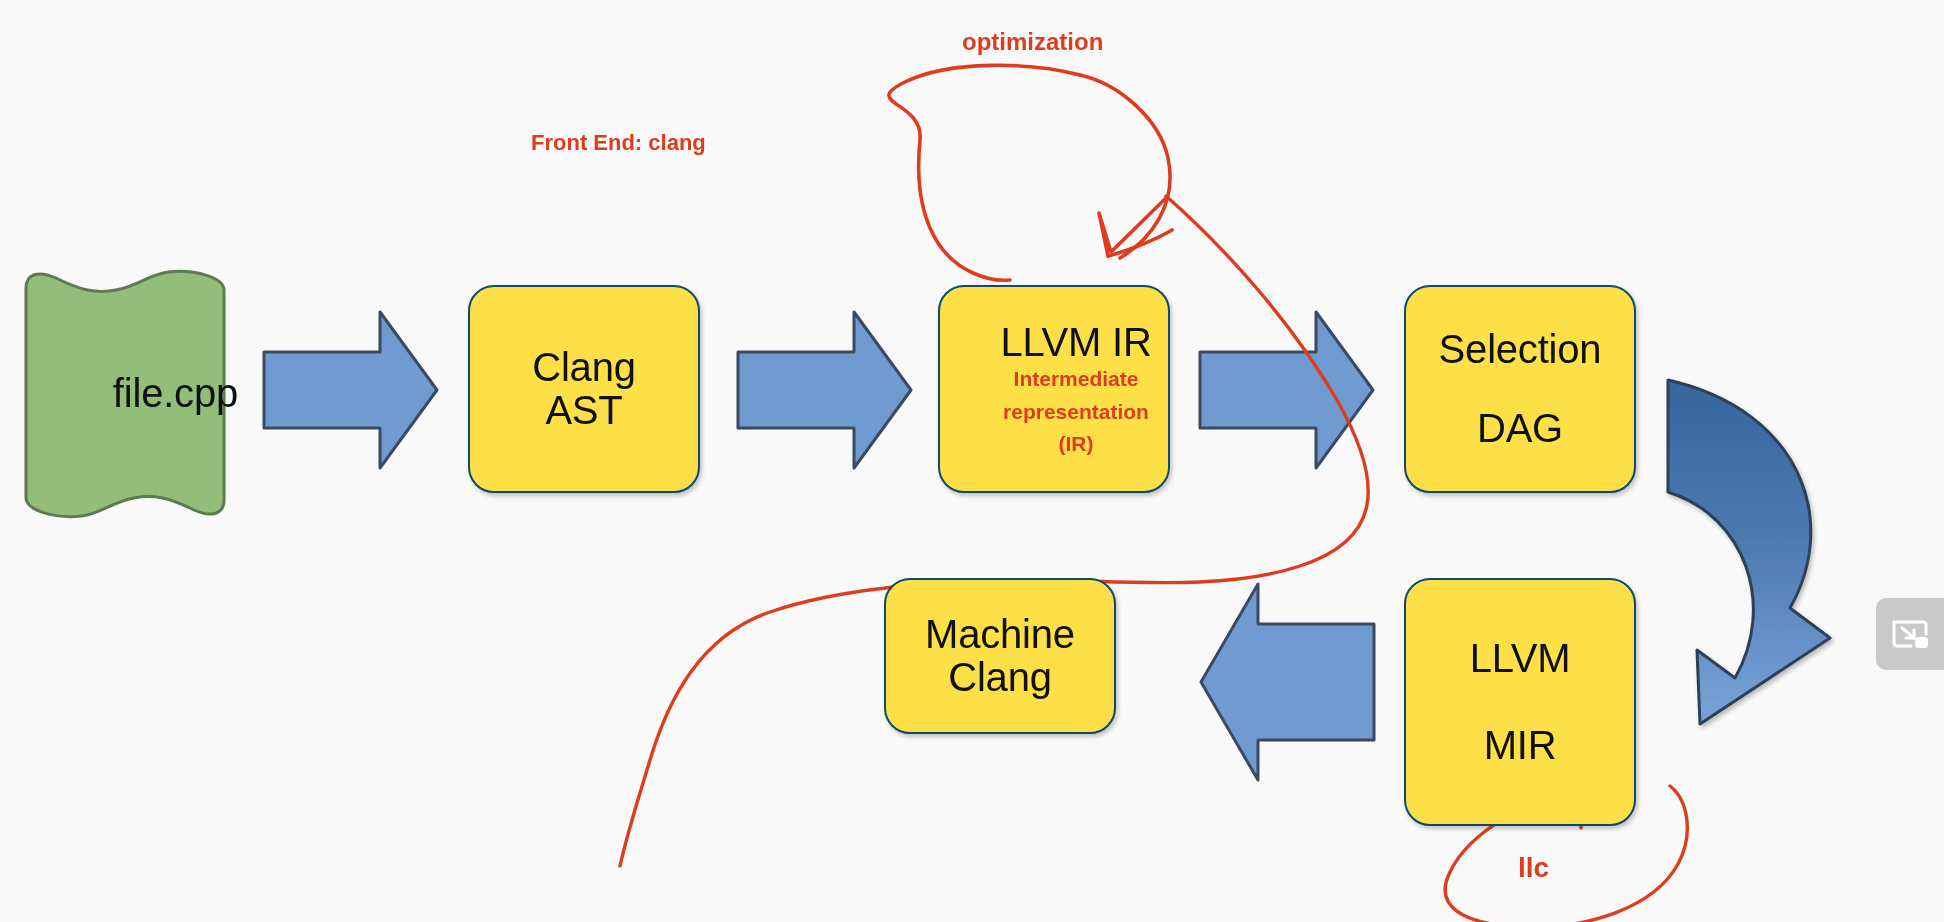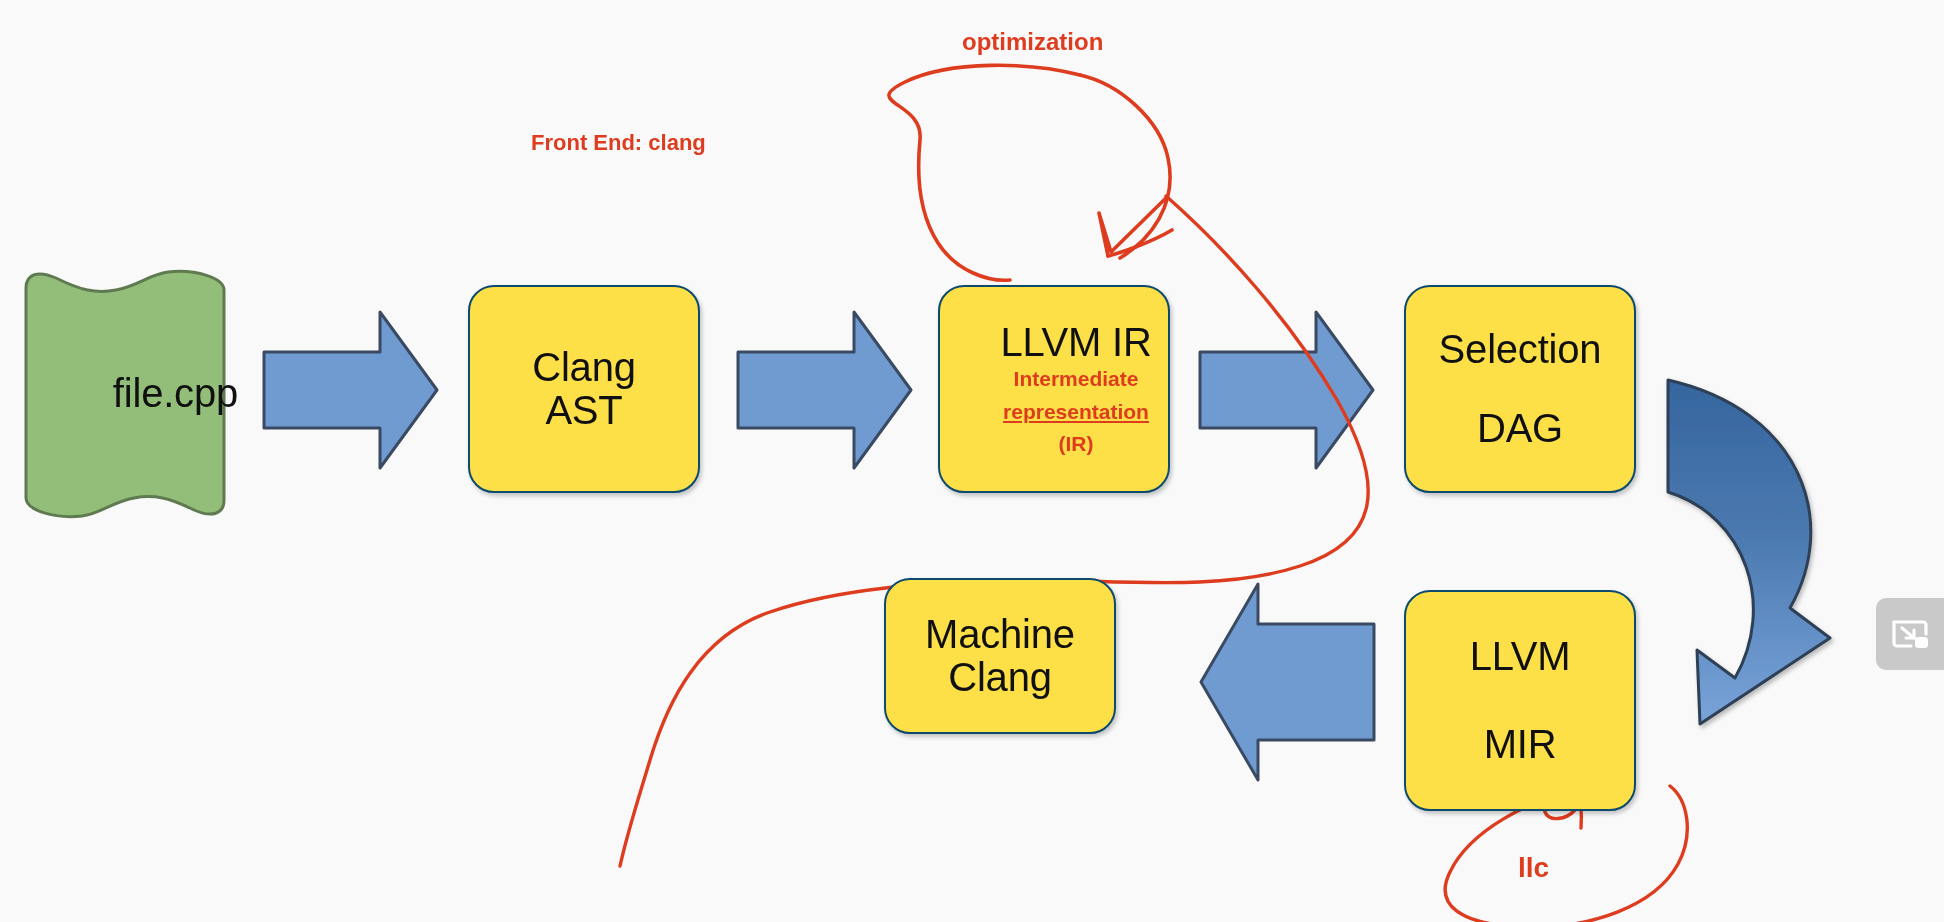--- a/index.html
+++ b/index.html
@@ -167,30 +167,30 @@
   </div>
 
   <div class="node-box" style="left:468px; top:285px; width:232px; height:208px;">
     <div class="node-label">Clang</div>
     <div class="node-label">AST</div>
   </div>
 
   <div class="node-box" style="left:938px; top:285px; width:232px; height:208px;padding-left:44px;">
     <div class="node-label">LLVM IR</div>
     <div class="node-sub">Intermediate</div>
-    <div class="node-sub" style="margin-top:8px;text-decoration:underline;">representation</div>
+    <div class="node-sub" style="margin-top:8px;">representation</div>
     <div class="node-sub" style="margin-top:8px;">(IR)</div>
   </div>
 
   <div class="node-box" style="left:1404px; top:285px; width:232px; height:208px;gap:36px;">
     <div class="node-label">Selection</div>
     <div class="node-label">DAG</div>
   </div>
 
-  <div class="node-box" style="left:1404px; top:590px; width:232px; height:221px;gap:44px;">
+  <div class="node-box" style="left:1404px; top:578px; width:232px; height:248px;gap:44px;">
     <div class="node-label">LLVM</div>
     <div class="node-label">MIR</div>
   </div>
 
   <div class="node-box" style="left:884px; top:578px; width:232px; height:156px;">
     <div class="node-label">Machine</div>
     <div class="node-label">Clang</div>
   </div>
 
   <div class="annot annot-optimization">optimization</div>

